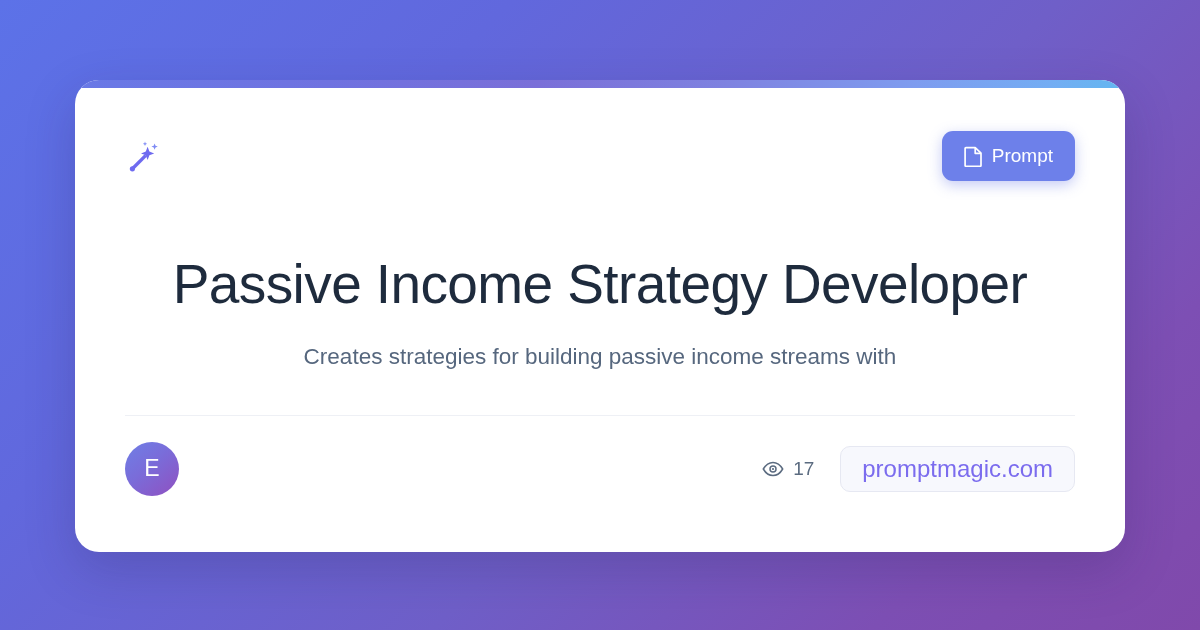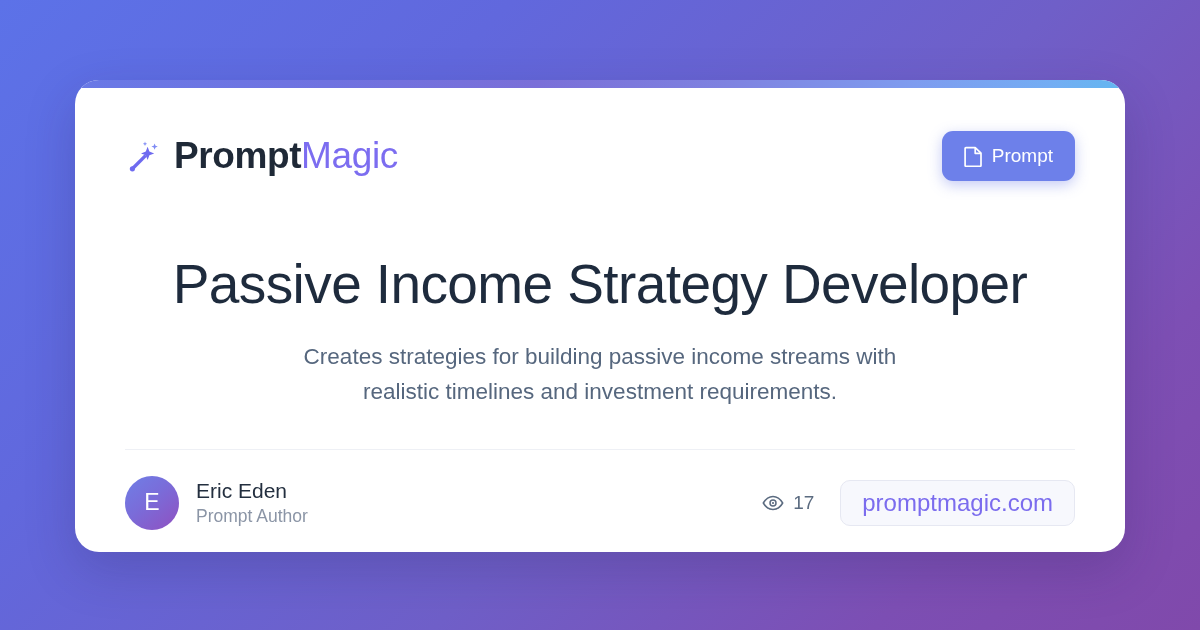--- a/index.html
+++ b/index.html
@@ -203,53 +203,45 @@
     <div class="header">
 
       <div class="brand">
         <svg class="wand-icon" viewBox="0 0 36 36">
           <path d="M6.2 29.6 L19.6 16.2 L22.0 18.6 L8.6 32.0 Z" fill="#6f6bf0"></path>
           <circle cx="7.4" cy="30.8" r="2.6" fill="#6f6bf0"></circle>
           <path d="M22.6 8.8 L24.4 13.6 L29.2 15.4 L24.4 17.2 L22.6 22.0 L20.8 17.2 L16.0 15.4 L20.8 13.6 Z" fill="#6f6bf0"></path>
           <path d="M29.6 5.4 L30.5 7.7 L32.8 8.6 L30.5 9.5 L29.6 11.8 L28.7 9.5 L26.4 8.6 L28.7 7.7 Z" fill="#7f8bf5"></path>
           <path d="M20.0 3.6 L20.6 5.2 L22.2 5.8 L20.6 6.4 L20.0 8.0 L19.4 6.4 L17.8 5.8 L19.4 5.2 Z" fill="#7f8bf5"></path>
         </svg>
-        <div class="brand-name">
-          <span class="b-prompt">Prompt</span><span class="b-magic">Magic</span>
-        </div>
       </div>
 
       <button class="prompt-btn">
         <svg class="doc-icon" viewBox="0 0 19 21">
           <path d="M2 1.6 h9.2 l5.8 5.6 v12.2 a0.9 0.9 0 0 1 -0.9 0.9 h-14.1 a0.9 0.9 0 0 1 -0.9 -0.9 v-16.9 a0.9 0.9 0 0 1 0.9 -0.9 z" fill="none" stroke="#ffffff" stroke-width="1.7" stroke-linejoin="round"></path>
           <path d="M11.2 1.7 v5.6 h5.7" fill="none" stroke="#ffffff" stroke-width="1.7" stroke-linejoin="round"></path>
         </svg>
         <span>Prompt</span>
       </button>
 
     </div>
 
     <h1 class="page-title">Passive Income Strategy Developer</h1>
 
     <p class="page-desc">
       <span>Creates strategies for building passive income streams with</span>
       <br>
-      <span>realistic timelines and investment requirements.</span>
     </p>
 
     <div class="divider"></div>
 
     <div class="footer">
 
       <div class="author">
         <div class="avatar">E</div>
-        <div class="author-text">
-          <span class="author-name">Eric Eden</span>
-          <span class="author-role">Prompt Author</span>
-        </div>
       </div>
 
       <div class="footer-right">
 
         <div class="views">
           <svg class="eye-icon" viewBox="0 0 22 16">
             <path d="M1.3 8 C4 3.4 7.5 1.4 11 1.4 C14.5 1.4 18 3.4 20.7 8 C18 12.6 14.5 14.6 11 14.6 C7.5 14.6 4 12.6 1.3 8 Z" fill="none" stroke="#5b6b80" stroke-width="1.5" stroke-linejoin="round"></path>
             <circle cx="11" cy="8" r="3" fill="none" stroke="#5b6b80" stroke-width="1.5"></circle>
             <circle cx="11" cy="8" r="1.1" fill="#5b6b80"></circle>
           </svg>

